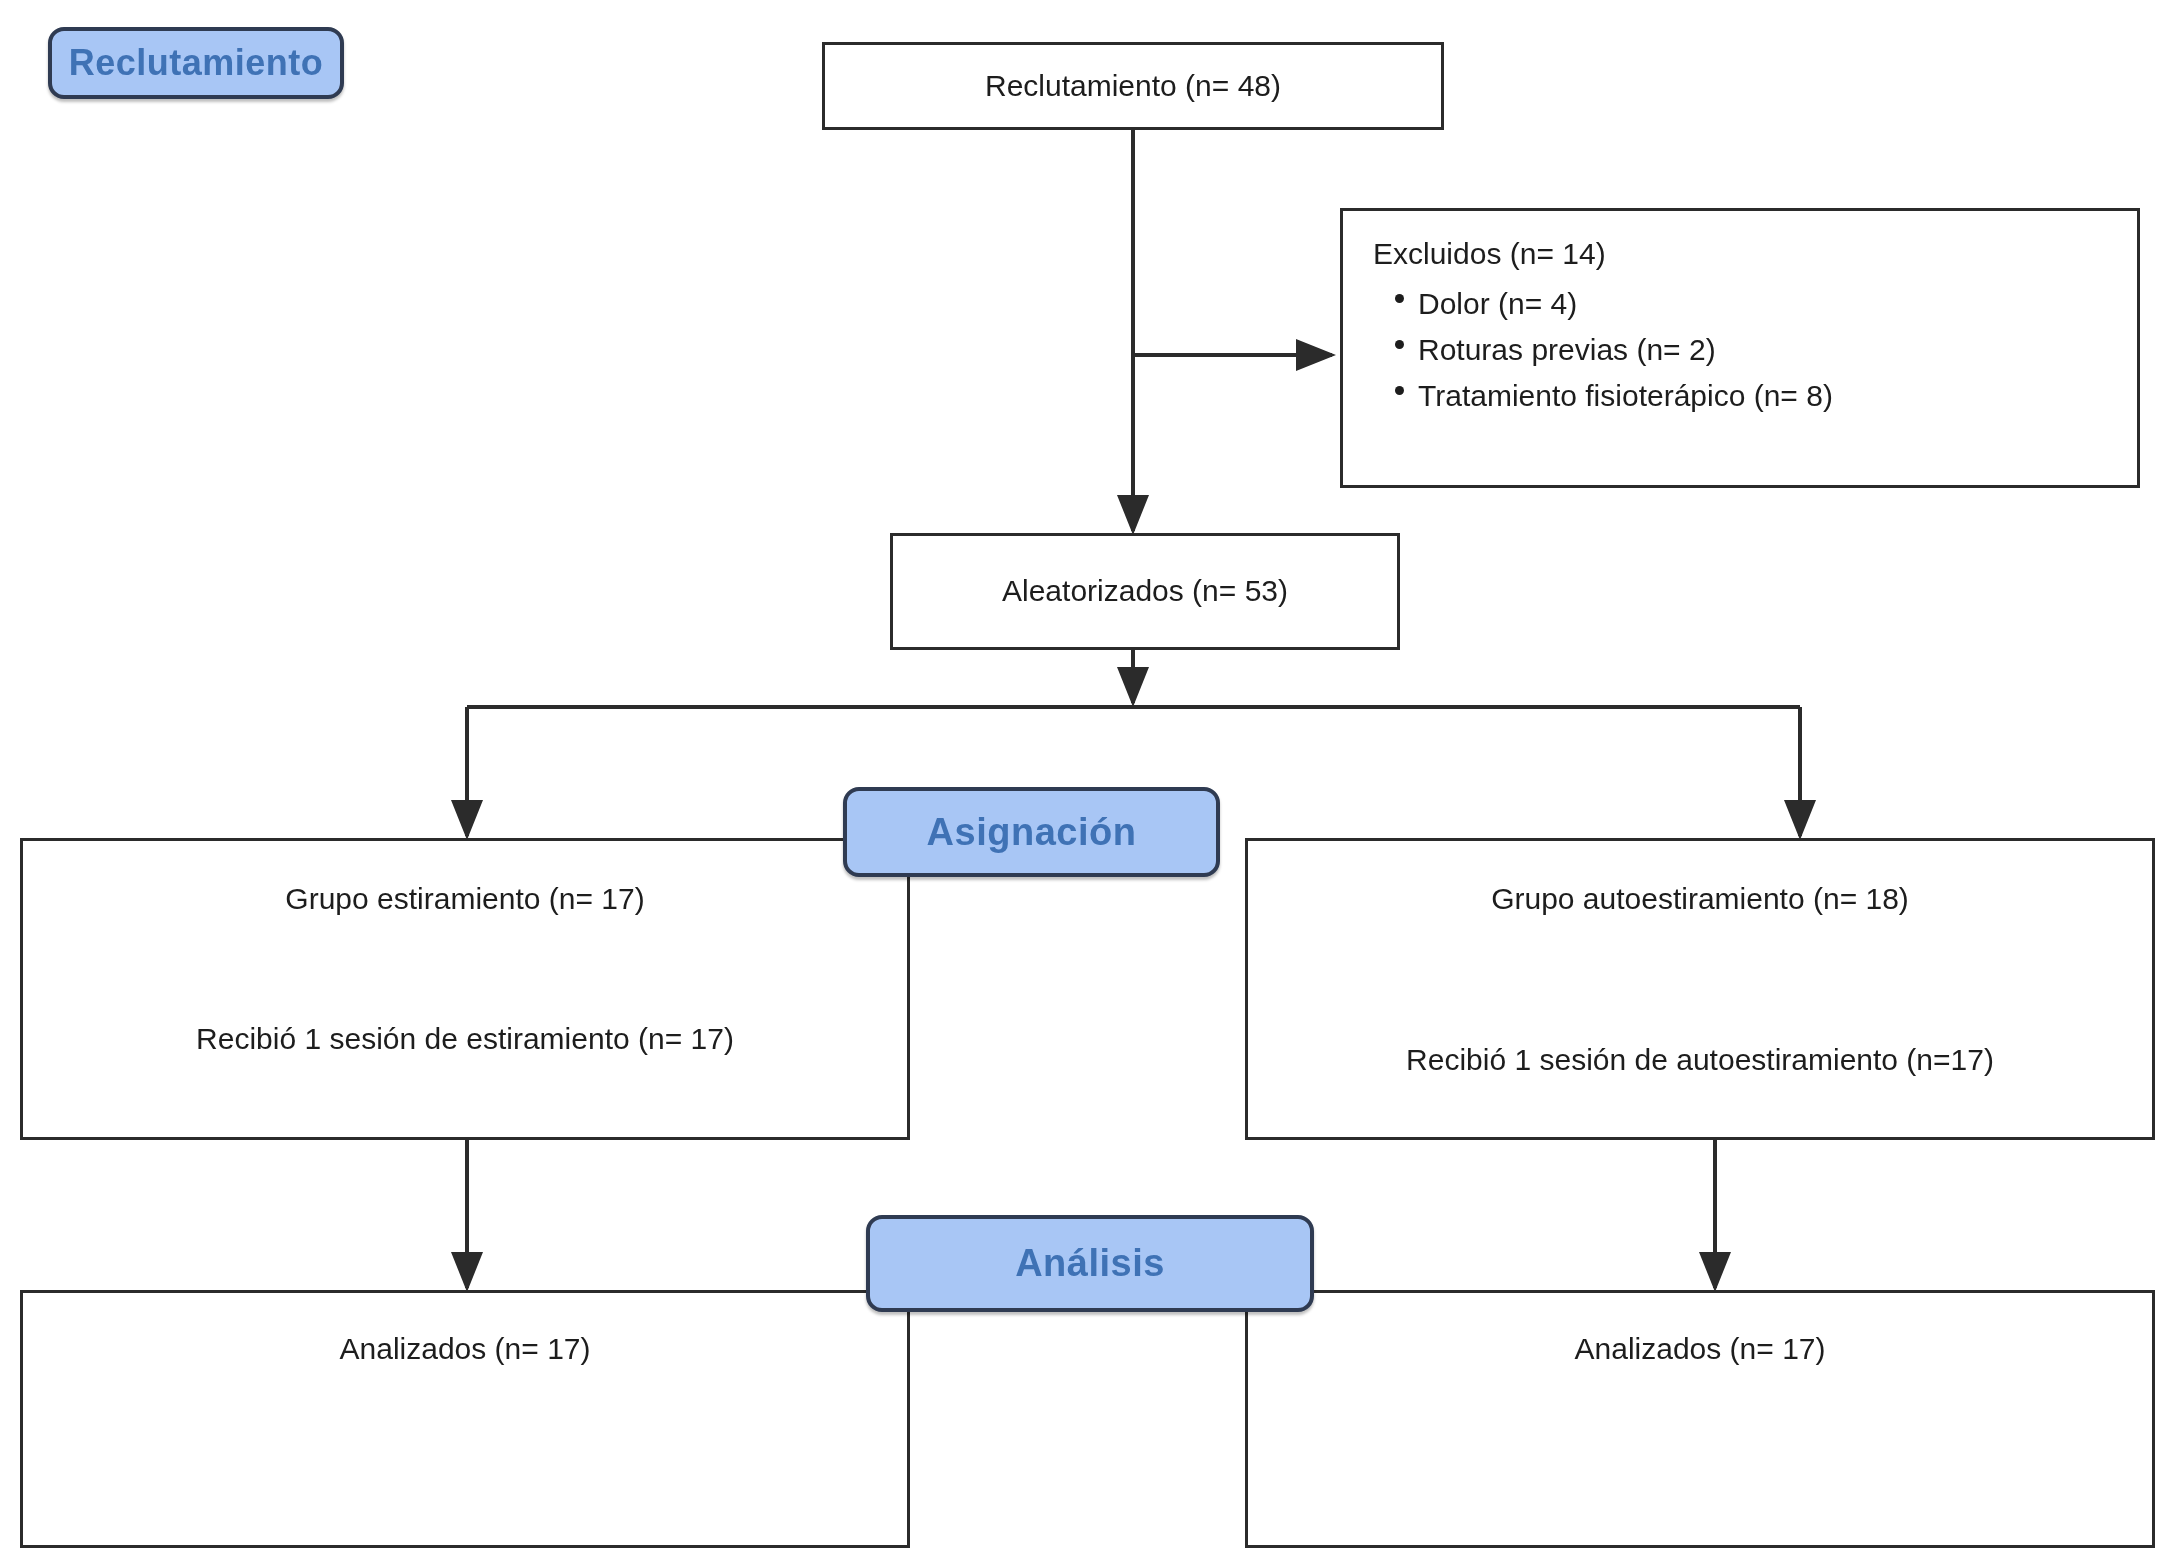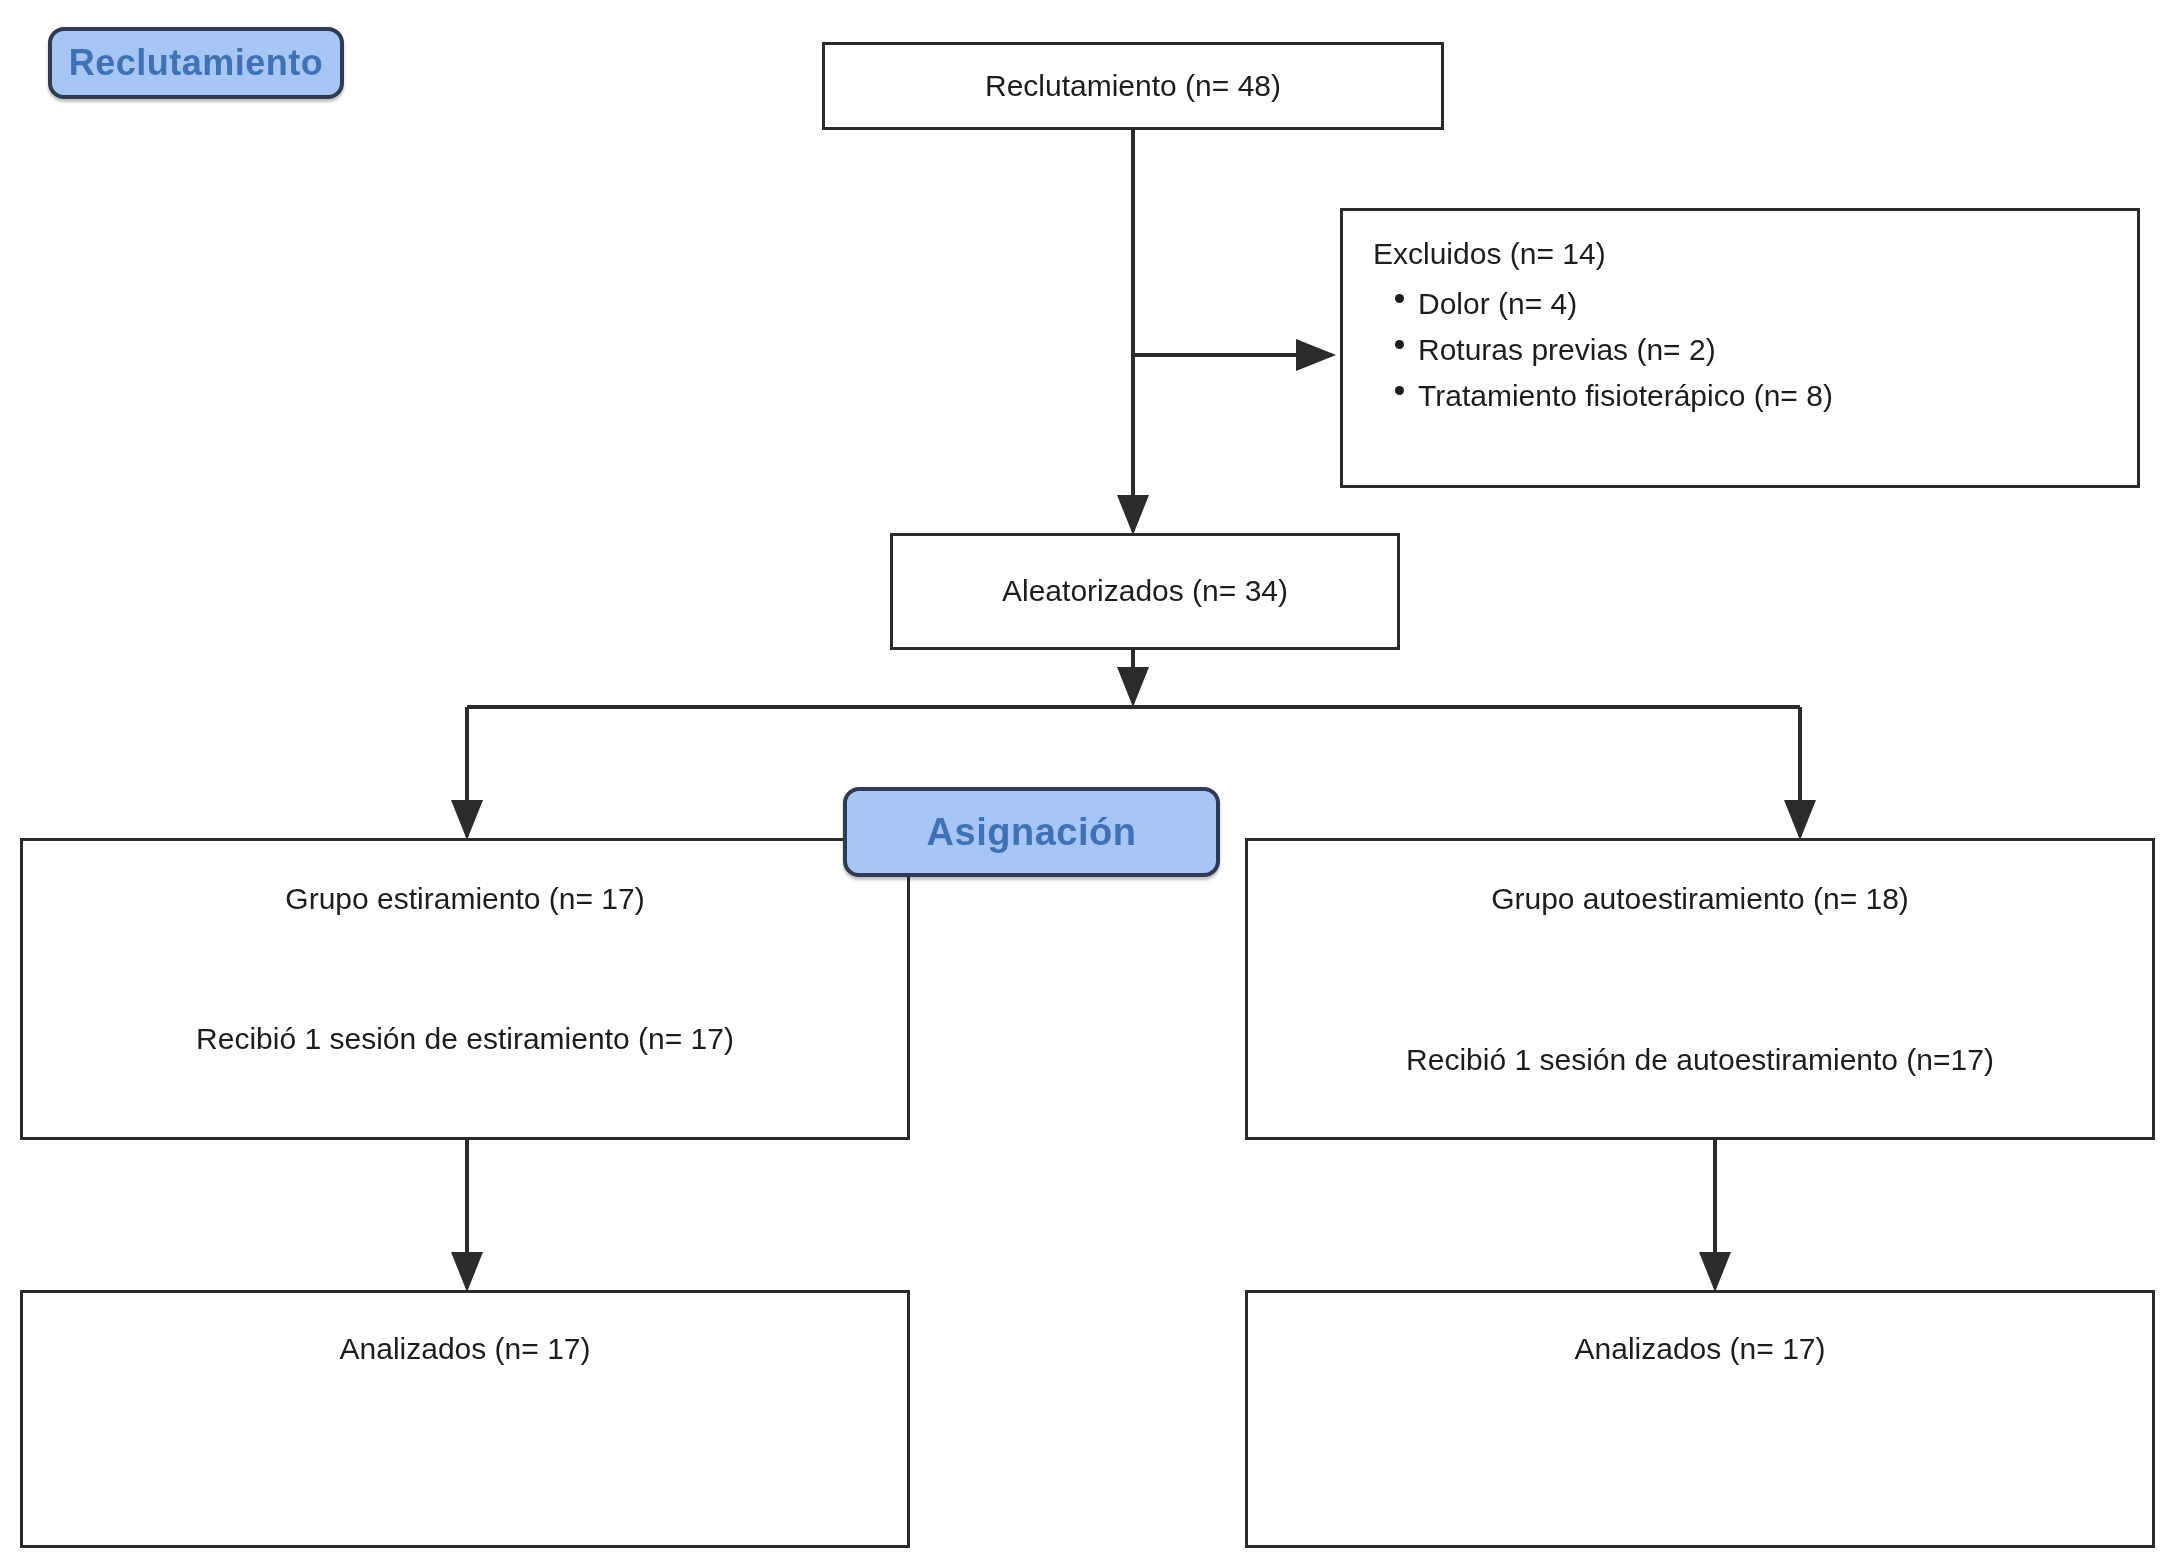--- a/index.html
+++ b/index.html
@@ -149,21 +149,21 @@
       <span class="excl-bullet"></span>
       <span>Roturas previas (n= 2)</span>
     </span>
     <span class="excl-item">
       <span class="excl-bullet"></span>
       <span>Tratamiento fisioterápico (n= 8)</span>
     </span>
   </div>
 
   <div class="flow-box center-text" id="randomized-box" style="left:890px; top:533px; width:510px; height:117px;">
-    <span class="box-text">Aleatorizados (n= 34)</span>
+    <span class="box-text">Aleatorizados (n= 53)</span>
   </div>
 
   <div class="flow-box" id="left-group-box" style="left:20px; top:838px; width:890px; height:302px;"></div>
   <div class="group-line" style="left:20px; top:882px; width:890px;">Grupo estiramiento (n= 17)</div>
   <div class="group-line" style="left:20px; top:1022px; width:890px;">Recibió 1 sesión de estiramiento (n= 17)</div>
 
   <div class="flow-box" id="right-group-box" style="left:1245px; top:838px; width:910px; height:302px;"></div>
   <div class="group-line" style="left:1245px; top:882px; width:910px;">Grupo autoestiramiento (n= 18)</div>
   <div class="group-line" style="left:1230px; top:1022px; width:940px;margin-top:21px;">Recibió 1 sesión de autoestiramiento (n=17)</div>
 
@@ -174,14 +174,17 @@
   <div class="group-line" style="left:1245px; top:1332px; width:910px;">Analizados (n= 17)</div>
 
   <div class="stage-badge" id="badge-reclutamiento" style="left:48px; top:27px; width:296px; height:72px; font-size:36px;">
     <span>Reclutamiento</span>
   </div>
 
   <div class="stage-badge" id="badge-asignacion" style="left:843px; top:787px; width:377px; height:90px; font-size:38px;">
     <span>Asignación</span>
   </div>
 
+  <div class="stage-badge" id="badge-analisis" style="left:866px; top:1215px; width:448px; height:97px; font-size:38px;">
+    <span>Análisis</span>
+  </div>
 
 </div>
 
 </body></html>

